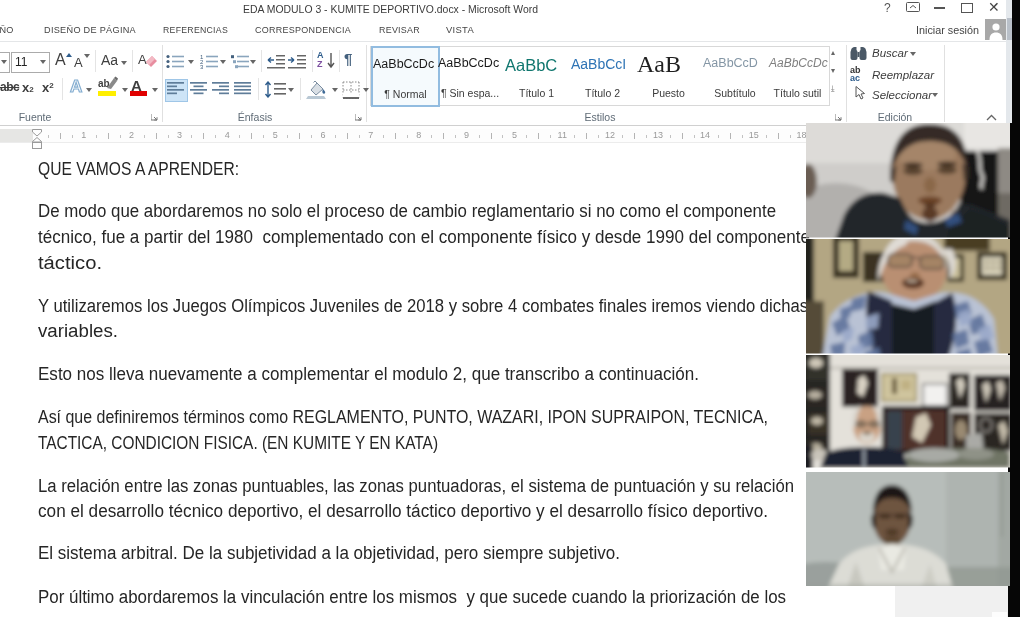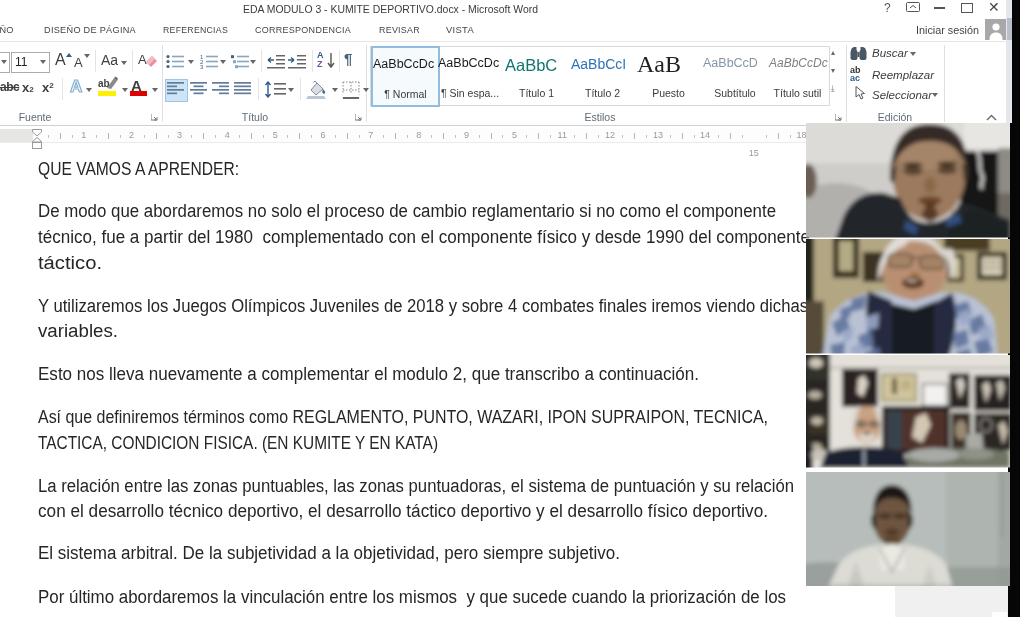--- a/index.html
+++ b/index.html
@@ -40,21 +40,21 @@
     <circle cx="11" cy="8" r="3.6" fill="#fff"></circle>
     <path d="M4.5 21 C4.5 15.5 7 13.5 11 13.5 C15 13.5 17.5 15.5 17.5 21 Z" fill="#fff"></path>
   </svg>
 <div class="a" style="left:0;top:40.5px;width:1008px;height:1px;background:#e4e6e8;"></div>
 <div class="a" style="left:0;top:125px;width:1008px;height:1px;background:#d0d0d0;"></div>
 <div class="vsep" style="left:161.5px;"></div>
 <div class="vsep" style="left:366px;"></div>
 <div class="vsep" style="left:845.5px;"></div>
 <div class="vsep" style="left:944px;"></div>
 <div class="grplabel" style="left:-5px;width:80px;">Fuente</div>
-<div class="grplabel" style="left:215px;width:80px;">Título</div>
+<div class="grplabel" style="left:215px;width:80px;">Énfasis</div>
 <div class="grplabel" style="left:560px;width:80px;">Estilos</div>
 <div class="grplabel" style="left:855px;width:80px;">Edición</div>
 <svg class="a" style="left:150.5px;top:114px" width="7" height="7" viewBox="0 0 7 7">
     <path d="M0 0 L0 6 L6 6" fill="none" stroke="#777"></path>
     <path d="M3 3 L6 6 M6 3.2 L6 6 L3.2 6" stroke="#777" fill="none"></path>
   </svg>
 <svg class="a" style="left:354.5px;top:114px" width="7" height="7" viewBox="0 0 7 7">
     <path d="M0 0 L0 6 L6 6" fill="none" stroke="#777"></path>
     <path d="M3 3 L6 6 M6 3.2 L6 6 L3.2 6" stroke="#777" fill="none"></path>
   </svg>
@@ -256,21 +256,21 @@
 <div class="rulnum" style="left:265.15px;">5</div>
 <div class="rulnum" style="left:313.0px;">6</div>
 <div class="rulnum" style="left:360.84999999999997px;">7</div>
 <div class="rulnum" style="left:408.7px;">8</div>
 <div class="rulnum" style="left:456.55px;">9</div>
 <div class="rulnum" style="left:504.4px;">5</div>
 <div class="rulnum" style="left:552.25px;">11</div>
 <div class="rulnum" style="left:600.1px;">12</div>
 <div class="rulnum" style="left:647.95px;">13</div>
 <div class="rulnum" style="left:695px;">14</div>
-<div class="rulnum" style="left:743.65px;margin-top:18px;">15</div>
+<div class="rulnum" style="left:743.65px;">15</div>
 <div class="rulnum" style="left:791.5px;">18</div>
 <div class="ruldot" style="left:47.9px;"></div>
 <div class="ruldash" style="left:59.8px;"></div>
 <div class="ruldot" style="left:71.8px;"></div>
 <div class="ruldot" style="left:95.7px;"></div>
 <div class="ruldash" style="left:107.7px;"></div>
 <div class="ruldot" style="left:119.6px;"></div>
 <div class="ruldot" style="left:143.6px;"></div>
 <div class="ruldash" style="left:155.5px;"></div>
 <div class="ruldot" style="left:167.5px;"></div>

